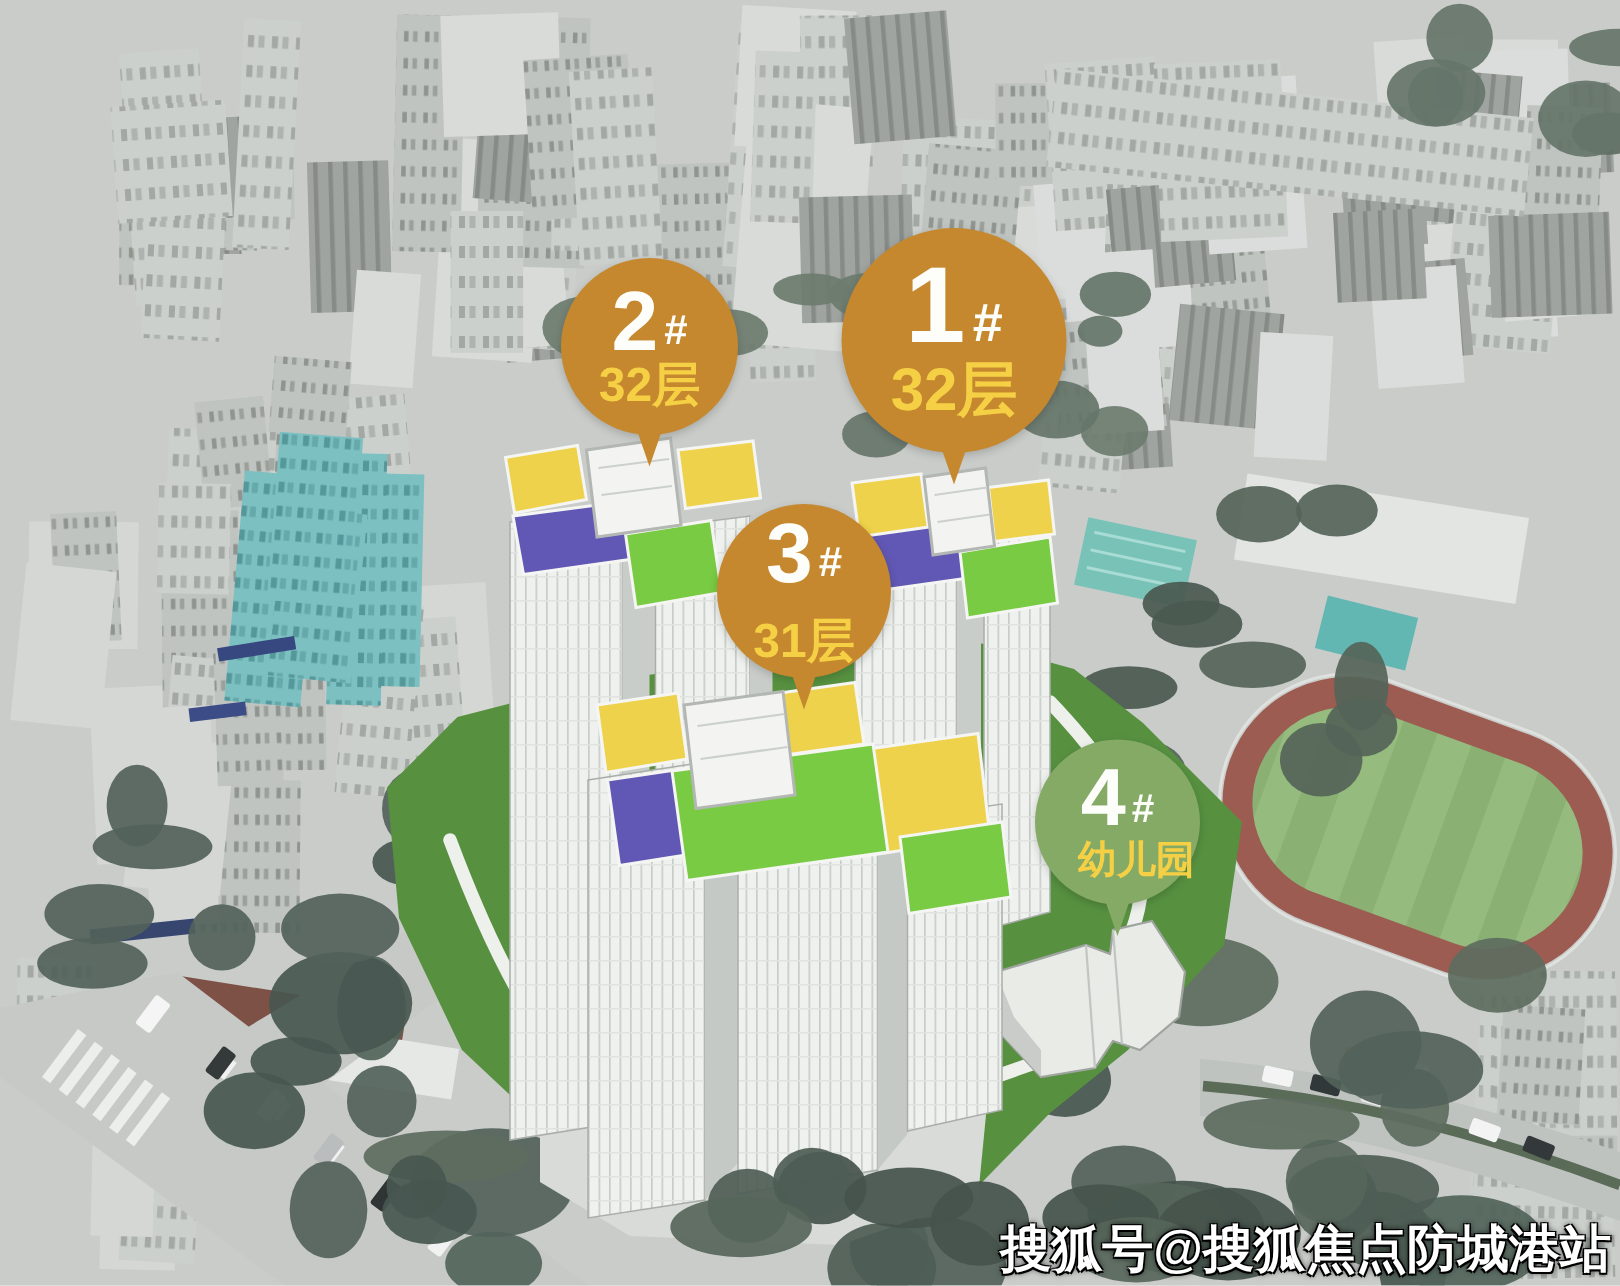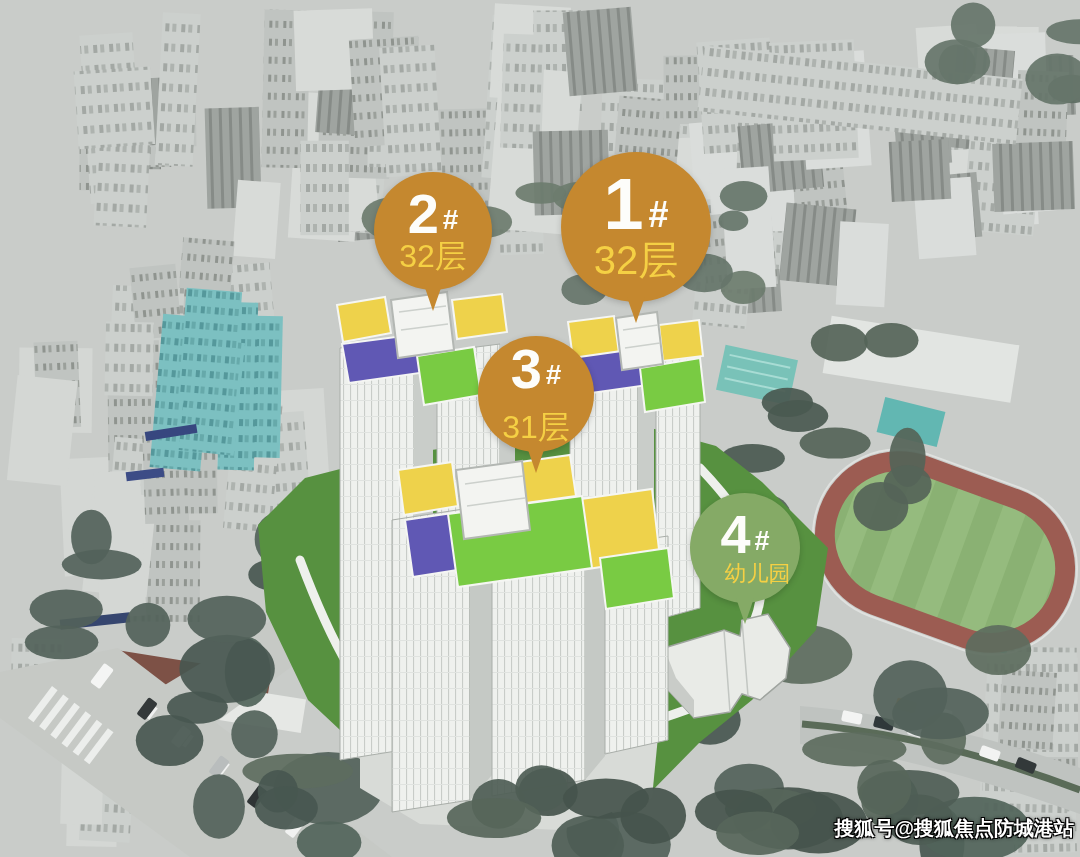--- a/index.html
+++ b/index.html
@@ -11,33 +11,33 @@
   .marker{position:absolute;border-radius:50%;display:flex;flex-direction:column;align-items:center;
           justify-content:center;z-index:5;box-shadow:0 2px 6px rgba(0,0,0,.18);}
   .marker.orange{background:#c5882f;}
   .marker.green{background:#85aa66;}
   .tail{position:absolute;top:calc(100% - 5px);left:50%;transform:translateX(-50%);
         width:0;height:0;border-left:9px solid transparent;border-right:9px solid transparent;}
   .orange .tail{border-top:26px solid #c5882f;}
   .green  .tail{border-top:26px solid #85aa66;}
   .num-row{display:flex;align-items:flex-end;color:#fdfdfa;font-weight:bold;line-height:.88;}
   .hash{font-weight:bold;}
-  .sub{color:#f5d044;font-weight:normal;line-height:1.05;}
+  .sub{color:#f5d044;font-weight:bold;line-height:1.05;}
 
   .m1{left:561px;top:152px;width:150px;height:150px;}
   .m1 .num{font-size:72px;} .m1 .hash{font-size:36px;padding:0 0 6px 5px;} .m1 .sub{font-size:40px;margin-top:2px;}
   .m2{left:374px;top:172px;width:118px;height:118px;}
   .m2 .num{font-size:56px;} .m2 .hash{font-size:28px;padding:0 0 5px 4px;} .m2 .sub{font-size:32px;margin-top:2px;}
   .m3{left:478px;top:336px;width:116px;height:116px;}
   .m3 .num{font-size:56px;} .m3 .hash{font-size:28px;padding:0 0 5px 4px;} .m3 .sub{font-size:32px;margin-top:18px;}
   .m4{left:690px;top:493px;width:110px;height:110px;}
-  .m4 .num{font-size:54px;} .m4 .hash{font-size:27px;padding:0 0 5px 4px;} .m4 .sub{font-size:22px;margin-top:3px;margin-left:25px;}
+  .m4 .num{font-size:54px;} .m4 .hash{font-size:27px;padding:0 0 5px 4px;} .m4 .sub{font-size:26px;margin-top:3px;margin-left:25px;}
 
   
-  .watermark{position:absolute;right:6px;bottom:15px;z-index:6;font-size:20px;font-weight:bold;color:#ffffff;
+  .watermark{position:absolute;right:6px;bottom:1px;z-index:6;font-size:34px;font-weight:bold;color:#ffffff;
              letter-spacing:0px;
              text-shadow:1px 1px 0 #000,-1px -1px 0 #000,1px -1px 0 #000,-1px 1px 0 #000,0 0 4px #000;}
 </style>
 </head>
 <body>
 
 <div class="stage">
 
   <svg id="scene" viewBox="0 0 1080 857" width="1080" height="857" xmlns="http://www.w3.org/2000/svg">
     <defs>

